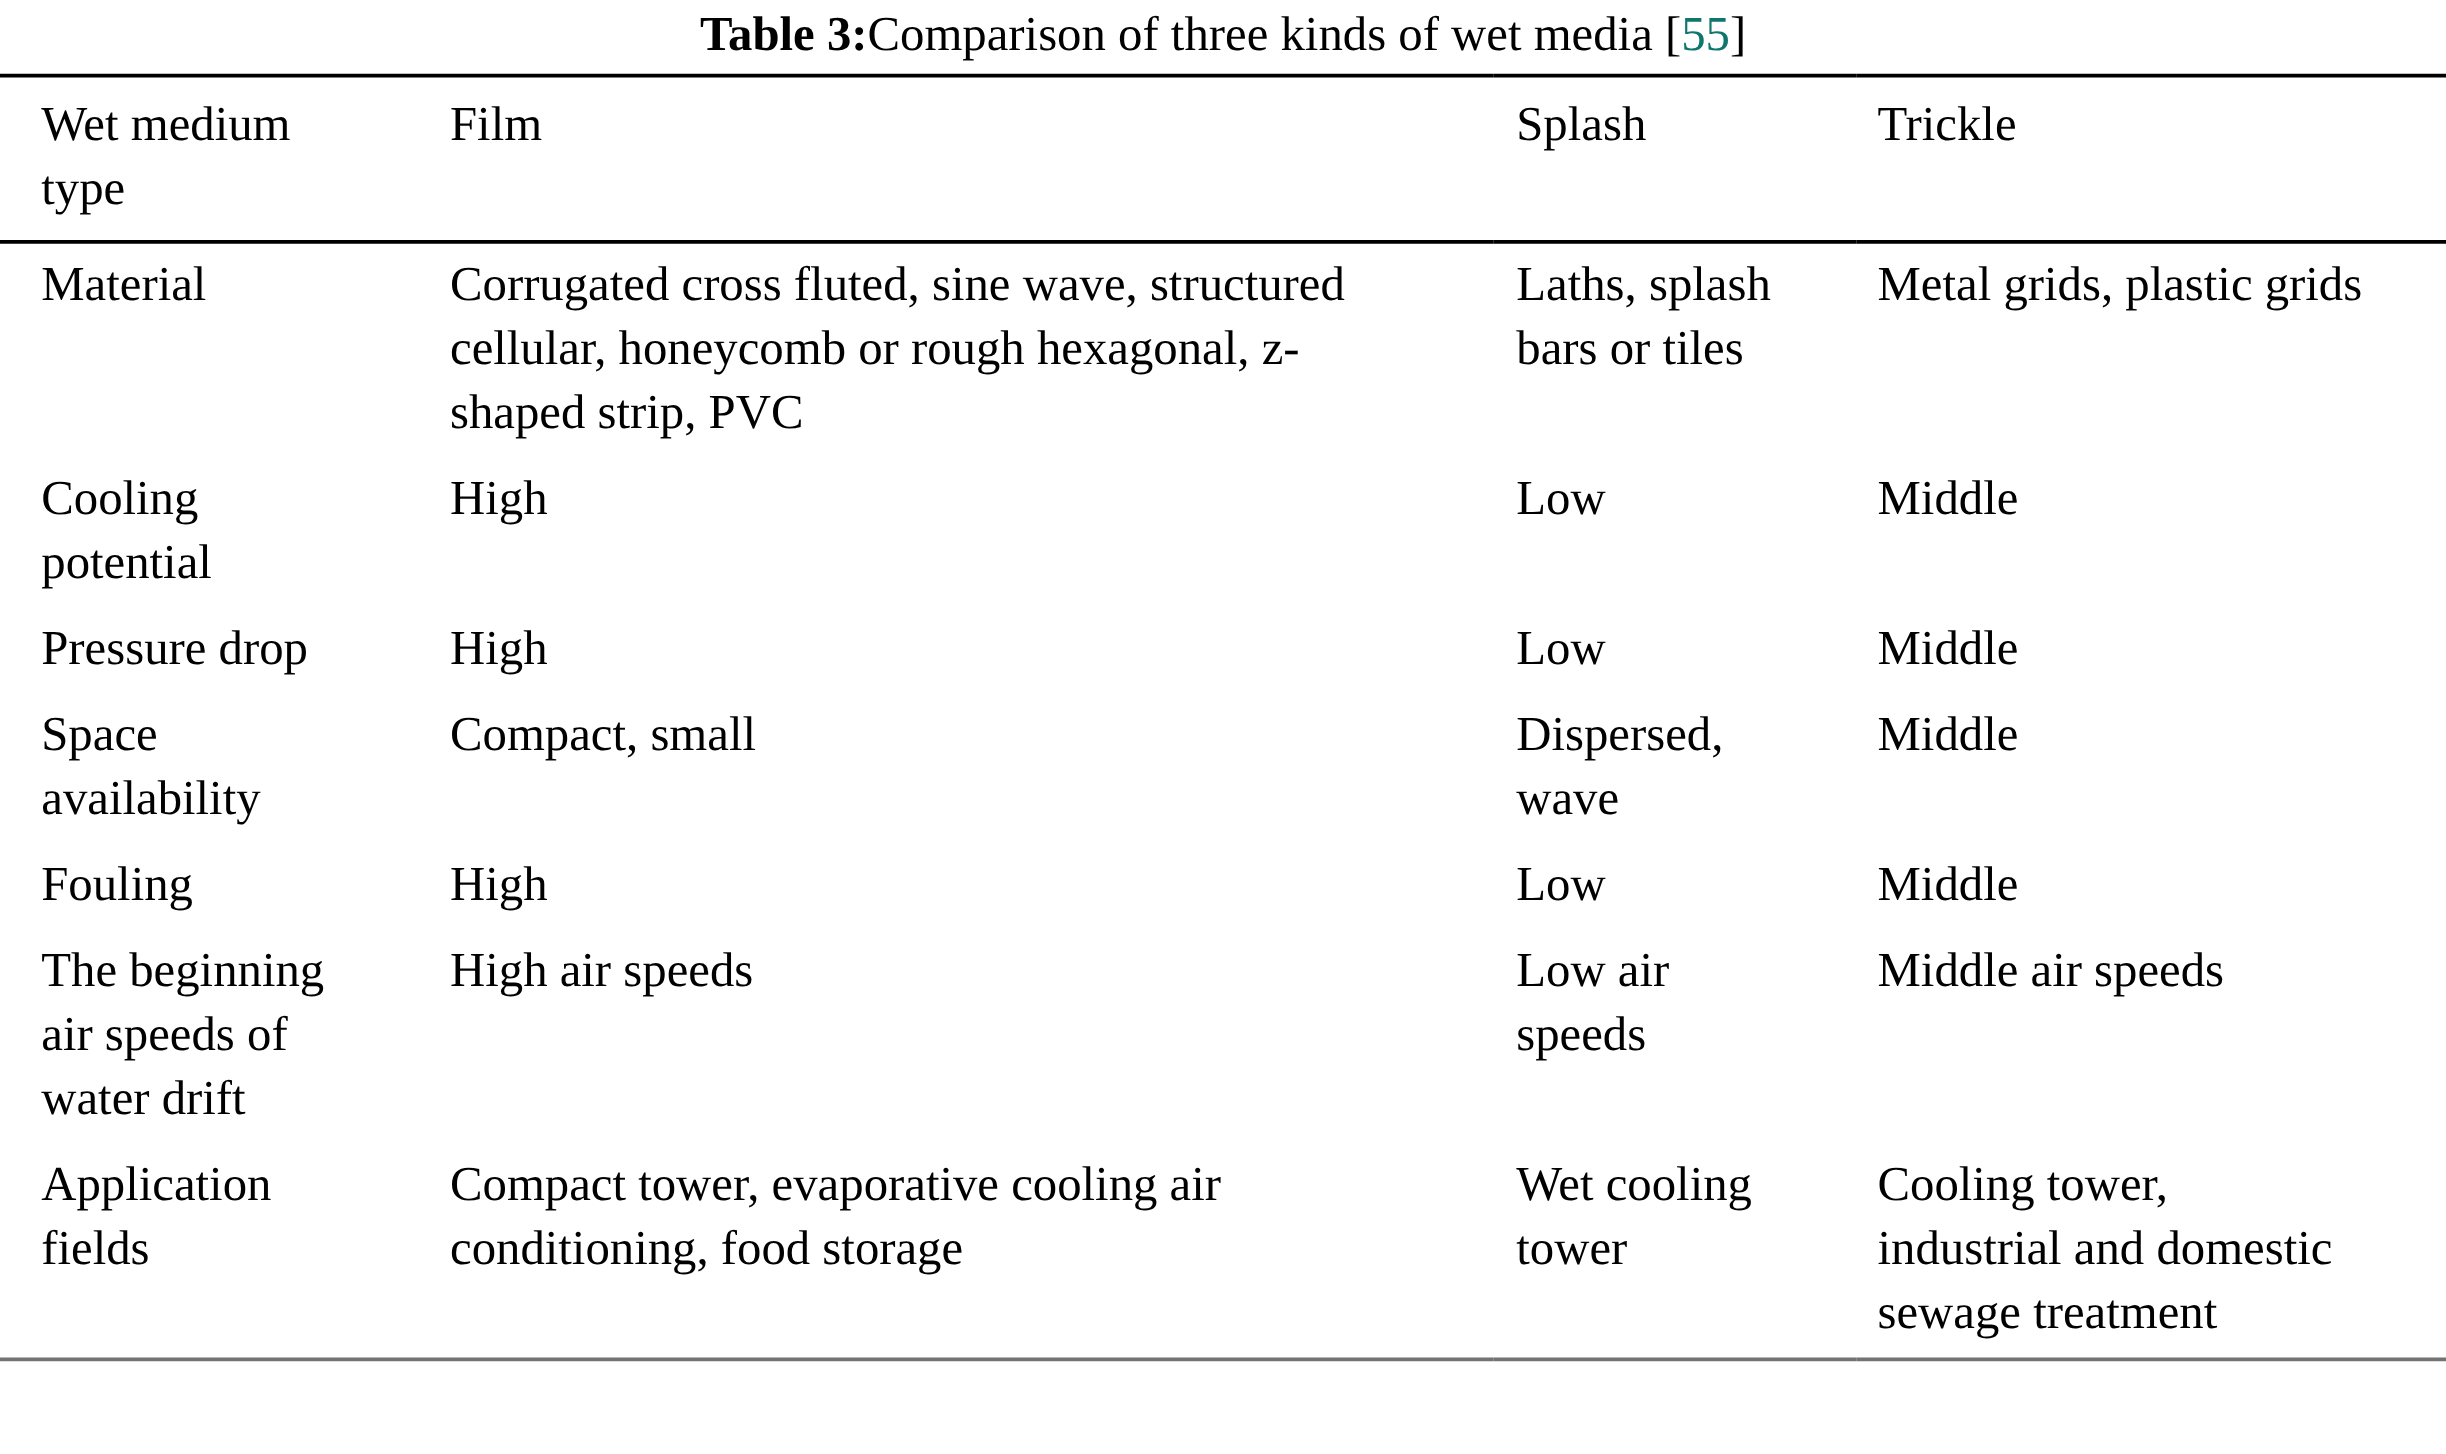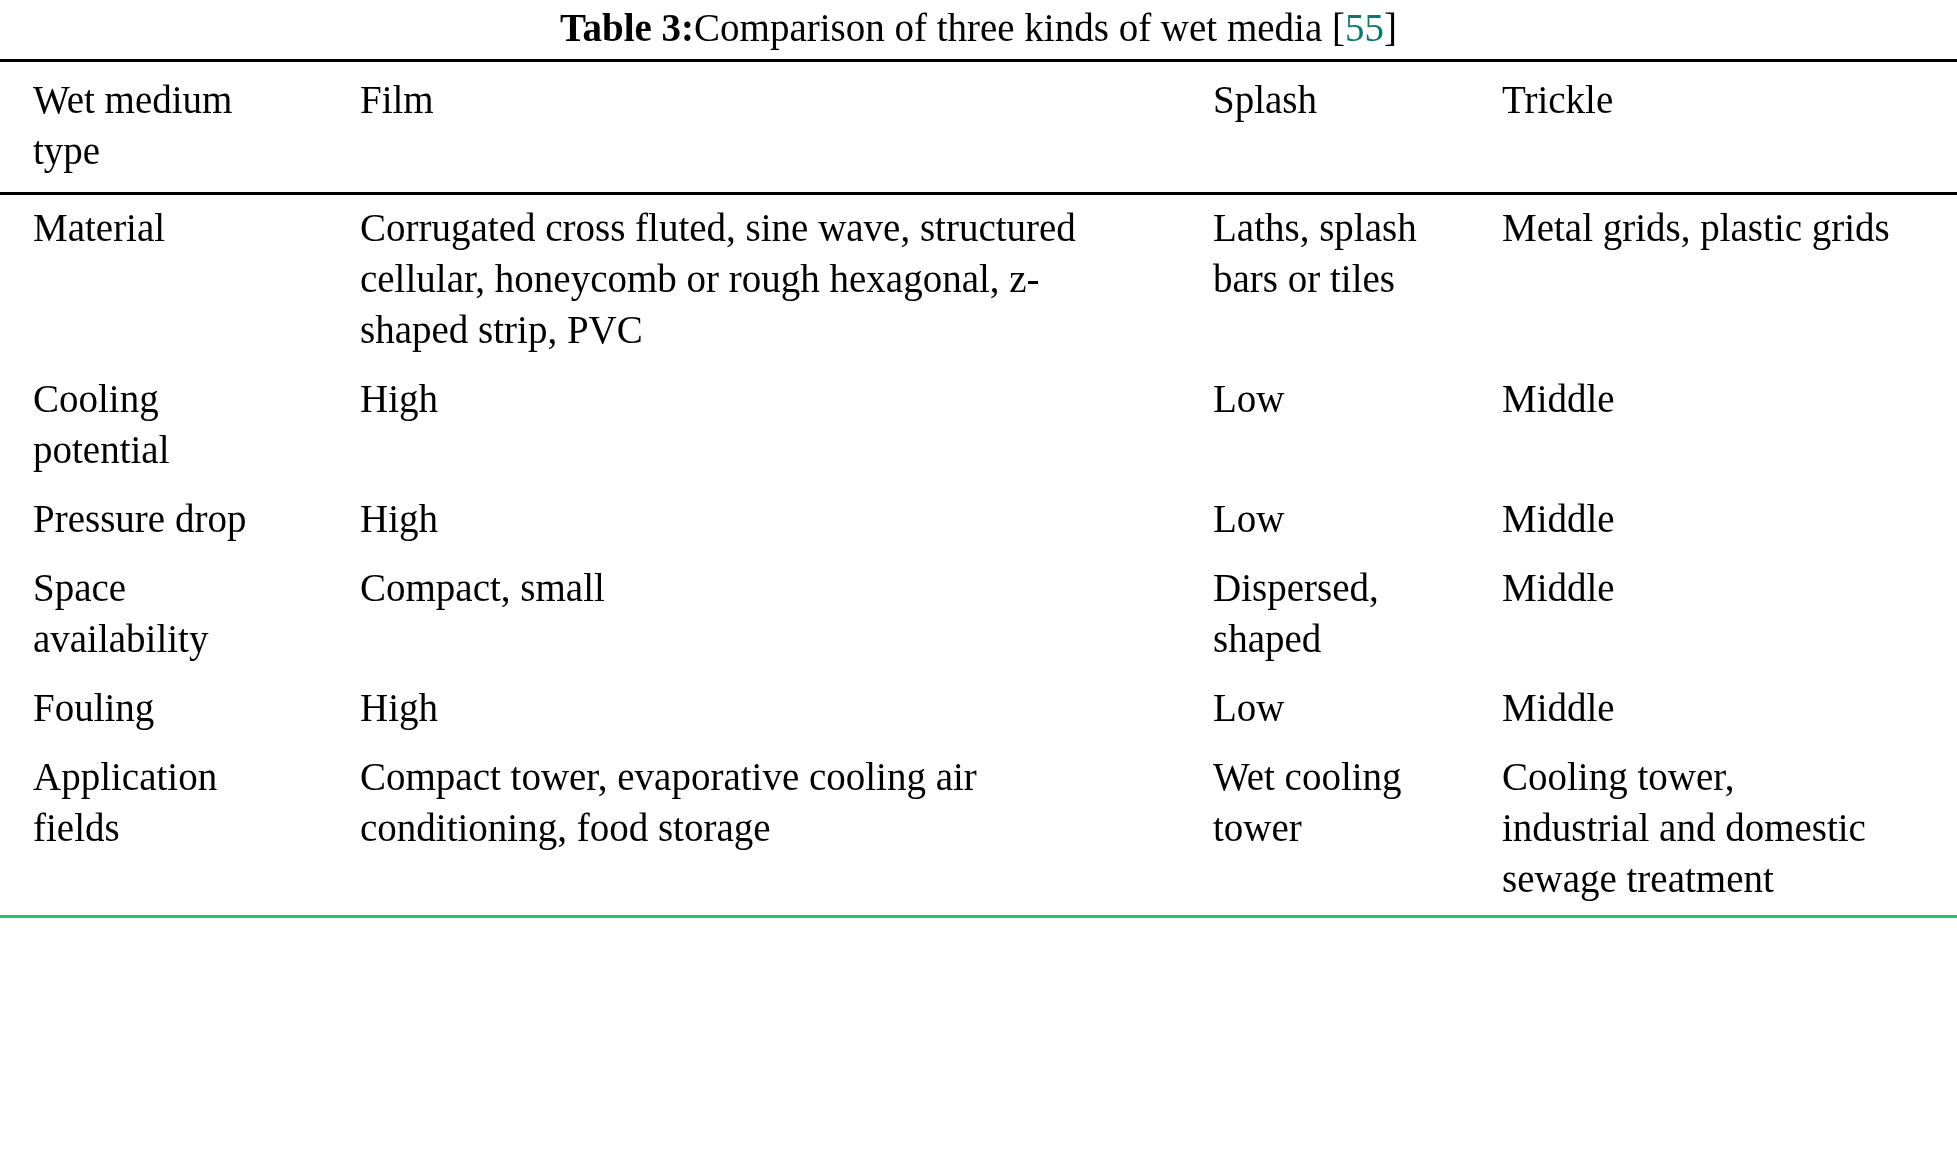--- a/index.html
+++ b/index.html
@@ -28,21 +28,21 @@
   }
   .caption .cite {
     color: #0f766e;
     cursor: pointer;
   }
   table.media-table {
     width: 1957px;
     table-layout: fixed;
     border-collapse: collapse;
     border-top: 3px solid #000;
-    border-bottom: 3px solid #22c55e;
+    border-bottom: 3px solid #737373;
     font-size: 39px;
   }
   table.media-table thead tr {
     border-bottom: 3px solid #000;
   }
   th, td {
     text-align: left;
     vertical-align: top;
     font-weight: normal;
     white-space: pre;          
@@ -100,28 +100,37 @@
       <td class="c1">Pressure drop</td>
       <td class="c2">High</td>
       <td class="c3">Low</td>
       <td class="c4">Middle</td>
     </tr>
     <tr>
       <td class="c1">Space
 availability</td>
       <td class="c2">Compact, small</td>
       <td class="c3">Dispersed,
-shaped</td>
+wave</td>
       <td class="c4">Middle</td>
     </tr>
     <tr>
       <td class="c1">Fouling</td>
       <td class="c2">High</td>
       <td class="c3">Low</td>
       <td class="c4">Middle</td>
+    </tr>
+    <tr>
+      <td class="c1">The beginning
+air speeds of
+water drift</td>
+      <td class="c2">High air speeds</td>
+      <td class="c3">Low air
+speeds</td>
+      <td class="c4">Middle air speeds</td>
     </tr>
     <tr>
       <td class="c1">Application
 fields</td>
       <td class="c2">Compact tower, evaporative cooling air
 conditioning, food storage</td>
       <td class="c3">Wet cooling
 tower</td>
       <td class="c4">Cooling tower,
 industrial and domestic

